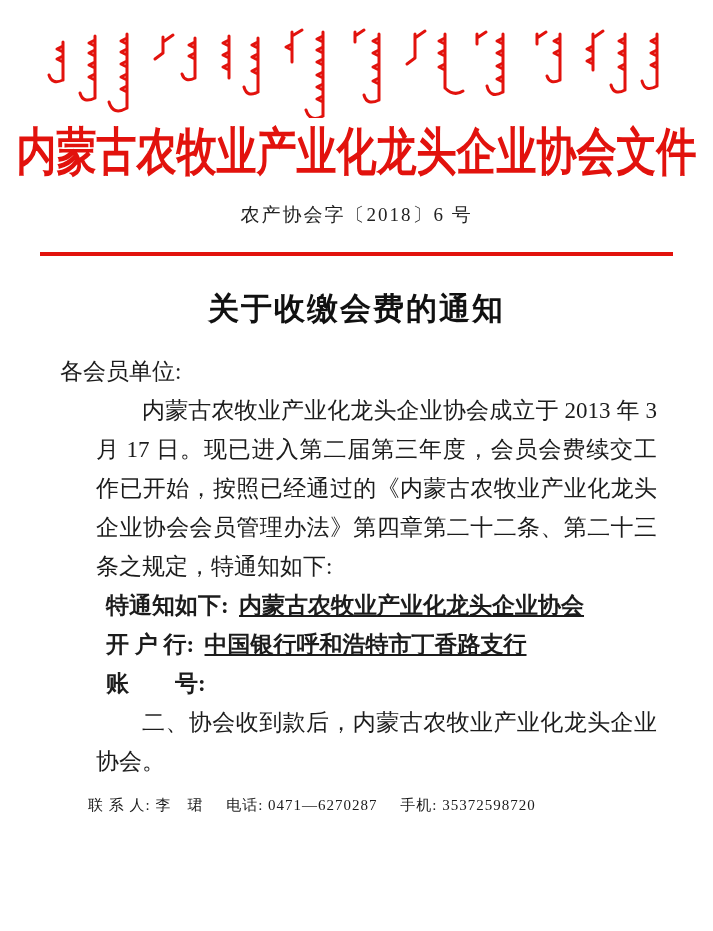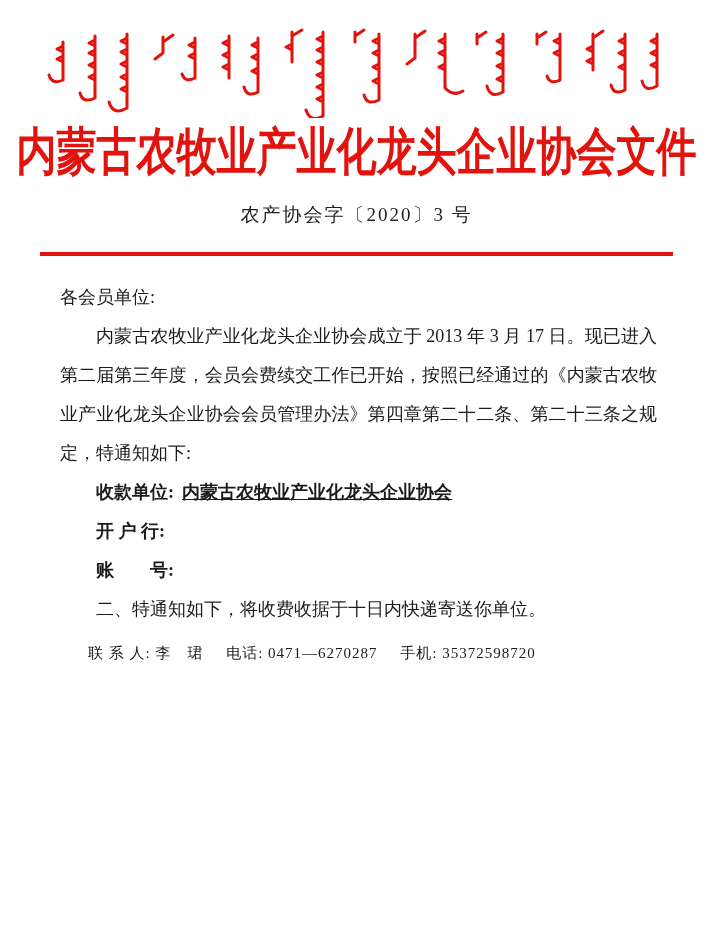--- a/index.html
+++ b/index.html
@@ -43,25 +43,25 @@
   .notice-title {
     margin-top: 32px;
     text-align: center;
     font-size: 31px;
     font-weight: bold;
     letter-spacing: 2px;
     color: #111;
   }
   .body-text {
     margin: 22px 56px 0 60px;
-    font-size: 18px;
+    font-size: 23px;
     line-height: 39px;
     text-align: justify;
   }
-  .body-text p[data-indent="true"] { text-indent: 2em; }
+  .body-text p[data-indent="true"] { text-indent: 2em; margin-left: 36px; }
   .bank-line {
     padding-left: 2em;
     font-weight: bold;
     display: flex;
   }
   .bank-line .bank-label { font-weight: bold; white-space: pre; }
   .bank-line .bank-value { font-weight: bold; margin-left: 0.45em; white-space: pre; text-decoration: underline; }
 
   
   .doc-footer {
@@ -96,41 +96,43 @@
     <path d="M460 12 v58 M460 16 l-6 3 6 3 M460 28 l-6 3 6 3 M460 41 l-6 3 6 3 M460 54 l-6 3 6 3 M460 70 q-13 7 -16 -6"></path>
     <path d="M494 16 l9 -6 M494 12 v10"></path>
     <path d="M517 12 v46 M517 16 l-6 3 6 3 M517 28 l-6 3 6 3 M517 58 q-10 5 -13 -4"></path>
     <path d="M550 16 l10 -7 M550 12 v36 M550 24 l-6 3 6 3 M550 36 l-6 3 6 3"></path>
     <path d="M582 12 v56 M582 16 l-6 3 6 3 M582 28 l-6 3 6 3 M582 42 l-6 3 6 3 M582 68 q-11 6 -14 -5"></path>
     <path d="M614 12 v52 M614 16 l-6 3 6 3 M614 28 l-6 3 6 3 M614 40 l-6 3 6 3 M614 64 q-12 7 -15 -5"></path>
   </svg>
 
   <div class="masthead-title">内蒙古农牧业产业化龙头企业协会文件</div>
 
-  <div class="doc-number">农产协会字〔2020〕3 号</div>
+  <div class="doc-number">农产协会字〔2018〕6 号</div>
 
   <hr class="red-rule">
 
+  <div class="notice-title">关于收缴会费的通知</div>
 
   <div class="body-text">
     <p data-indent="false">各会员单位:</p>
     <p data-indent="true">内蒙古农牧业产业化龙头企业协会成立于 2013 年 3 月 17 日。现已进入第二届第三年度，会员会费续交工作已开始，按照已经通过的《内蒙古农牧业产业化龙头企业协会会员管理办法》第四章第二十二条、第二十三条之规定，特通知如下:</p>
 
     <div class="bank-line">
-      <span class="bank-label">收款单位:</span>
+      <span class="bank-label">特通知如下:</span>
       <span class="bank-value">内蒙古农牧业产业化龙头企业协会</span>
     </div>
     <div class="bank-line">
       <span class="bank-label">开 户 行:</span>
+      <span class="bank-value">中国银行呼和浩特市丁香路支行</span>
     </div>
     <div class="bank-line">
       <span class="bank-label">账　　号:</span>
     </div>
 
-    <p data-indent="true">二、特通知如下，将收费收据于十日内快递寄送你单位。</p>
+    <p data-indent="true">二、协会收到款后，内蒙古农牧业产业化龙头企业协会。</p>
   </div>
 
   <div class="doc-footer">
     <div class="footer-line1">
       <span>联 系 人: 李　珺</span>
       <span>电话: 0471—6270287</span>
       <span>手机: 35372598720</span>
     </div>
 
   </div>

